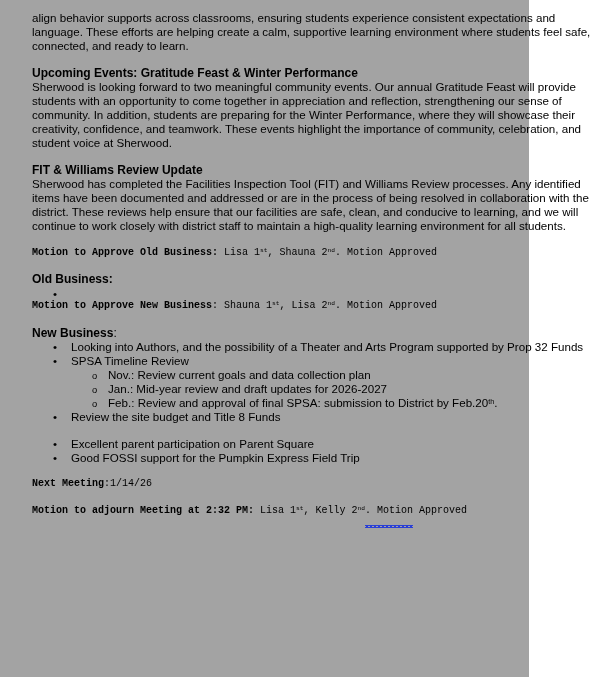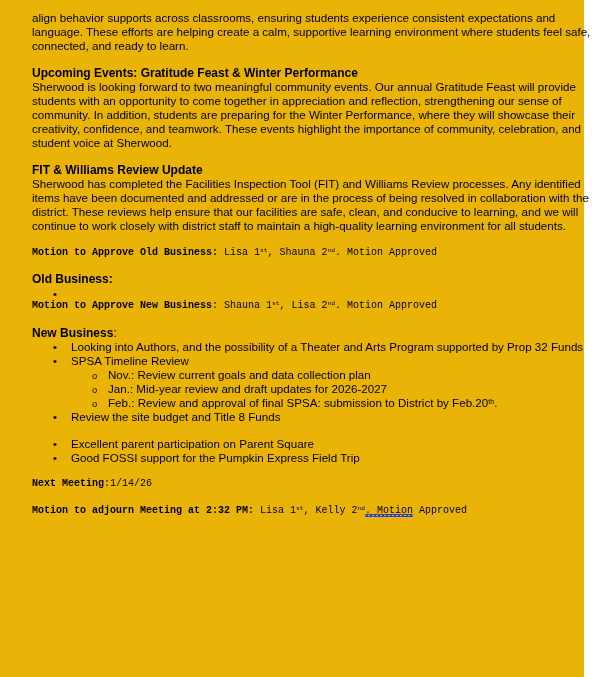--- a/index.html
+++ b/index.html
@@ -10,23 +10,23 @@
   body {
     width: 610px;
     height: 677px;
     overflow: hidden;
     font-family: "Liberation Sans", sans-serif;
     color: #000000;
     -webkit-font-smoothing: antialiased;
   }
   .page {
     position: relative;
-    width: 584px;
+    width: 529px;
     height: 677px;
-    background: #eab308;
+    background: #a3a3a3;
     padding: 11px 14px 0 32px;
     box-sizing: border-box;
   }
   .para {
     font-size: 11.6px;
     line-height: 14.1px;
     text-align: left;
     margin: 0 0 12.5px 0;
     width: 564px;
   }
@@ -92,21 +92,21 @@
   }
   .grammar {
     position: relative;
     text-decoration: none;
     background-repeat: repeat-x;
     background-position: left bottom 0px;
     background-size: 4px 3px;
     background-image:
       linear-gradient(135deg, transparent 42%, #2a3fd6 42%, #2a3fd6 58%, transparent 58%),
       linear-gradient(45deg, transparent 42%, #2a3fd6 42%, #2a3fd6 58%, transparent 58%);
-    padding-bottom: 1px;
+    padding-bottom: 12px;
   }
 </style>
 </head>
 <body>
 
 <div class="page">
 
   <p class="para">align behavior supports across classrooms, ensuring students experience consistent expectations and language. These efforts are helping create a calm, supportive learning environment where students feel safe, connected, and ready to learn.</p>
 
   <div class="heading">Upcoming Events: Gratitude Feast &amp; Winter Performance</div>

